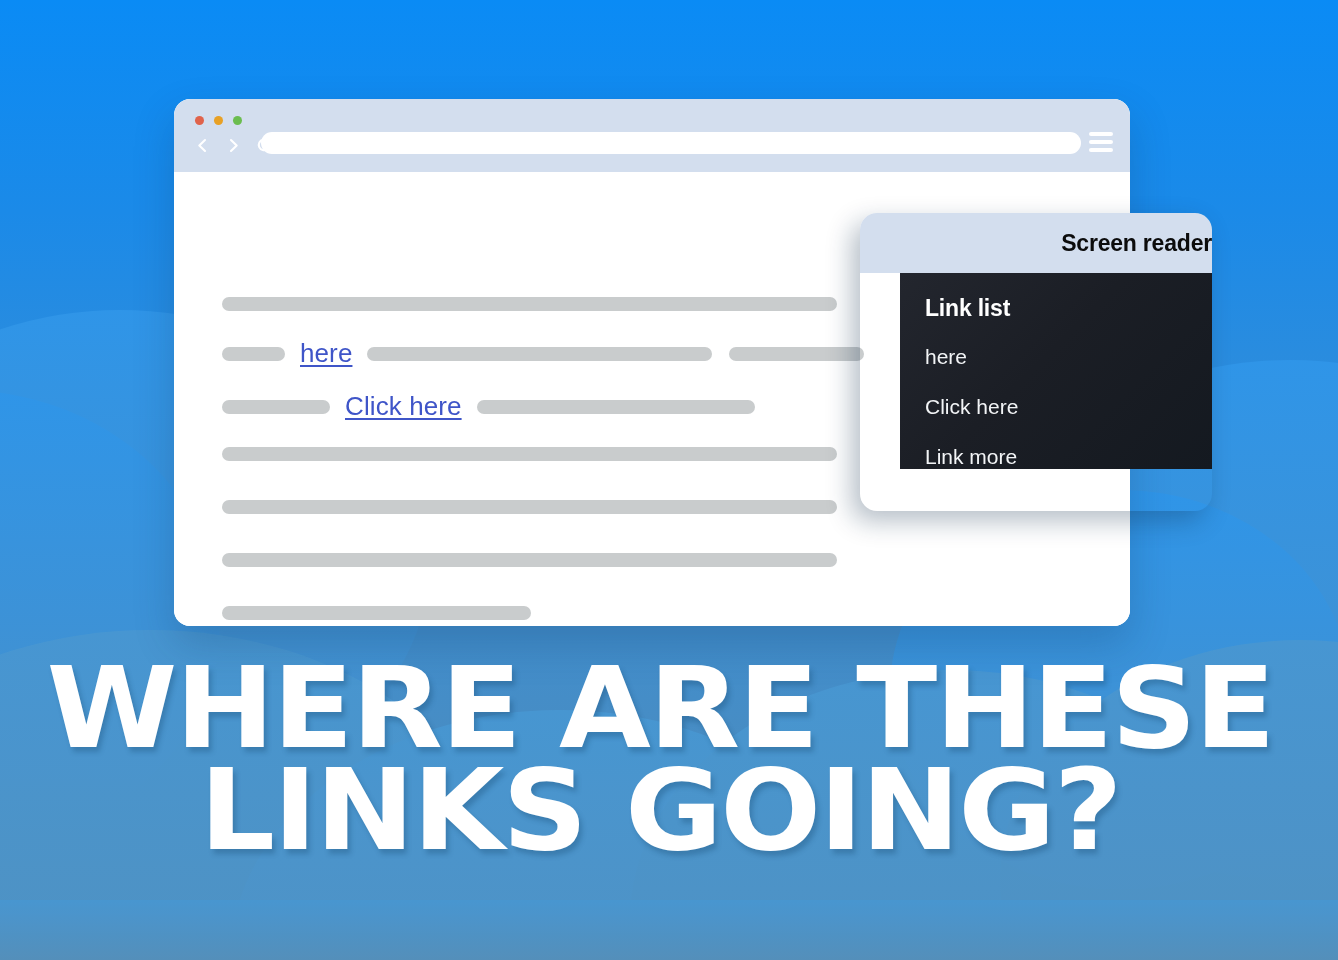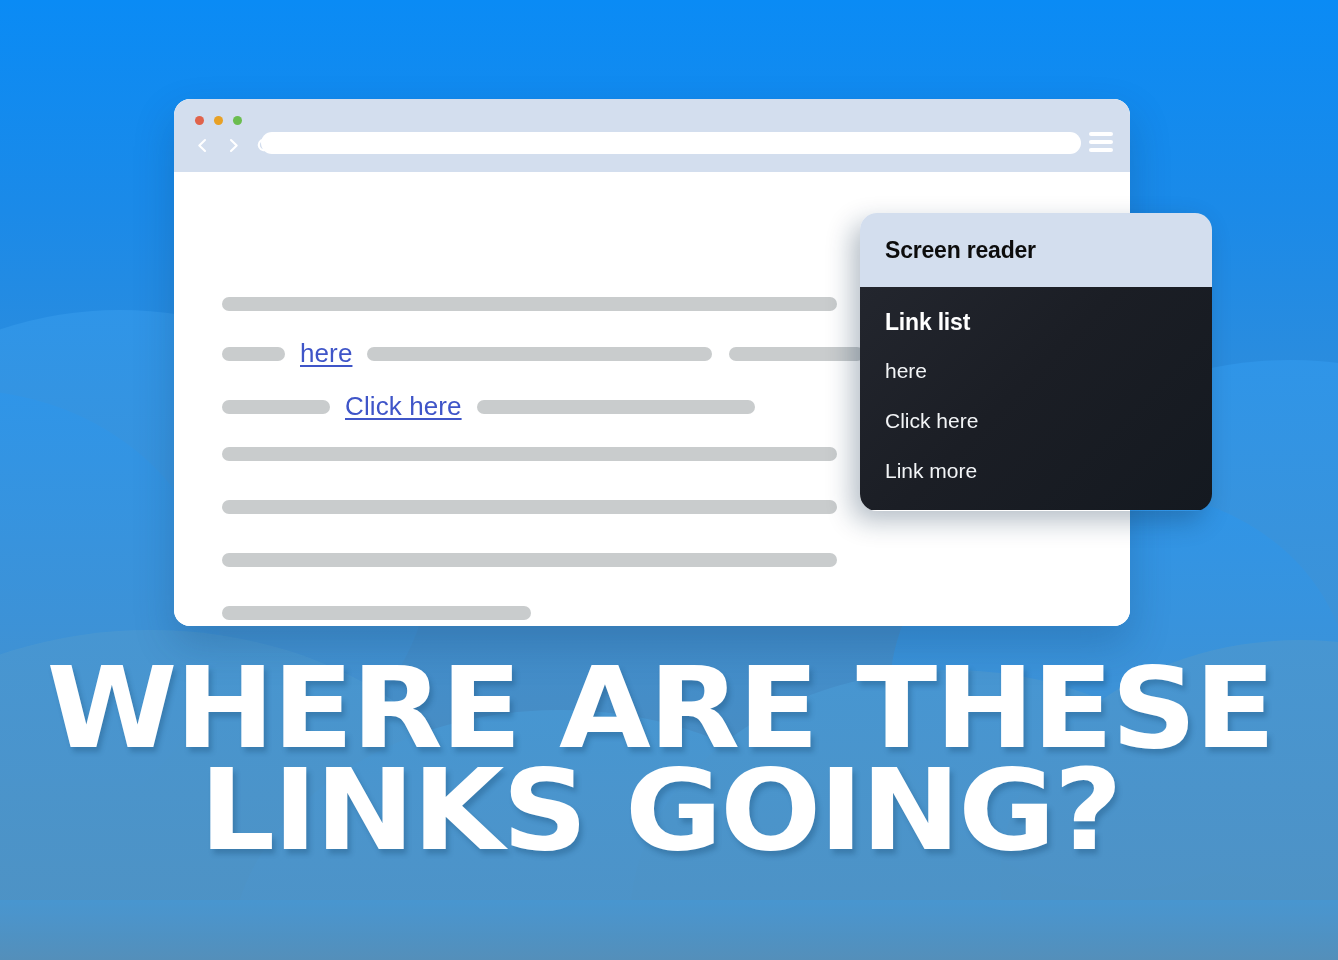--- a/index.html
+++ b/index.html
@@ -52,27 +52,29 @@
     letter-spacing:.1px; cursor:pointer; text-underline-offset:3px;
   }
 
   
   .sr-panel {
     position:absolute; left:860px; top:213px; width:352px; height:298px;
     border-radius:17px; overflow:hidden;
     box-shadow:-8px 10px 26px rgba(10,40,70,.30);
   }
   .sr-head {
-    height:74px; background:#d3deee; display:flex; align-items:center;
+    height:60px; background:#d3deee; display:flex; align-items:center;
     padding-left:25px;
+    justify-content:flex-end;
   }
   .sr-head-title { font-size:23px; font-weight:bold; color:#0c0c0c; letter-spacing:-.2px; }
   .sr-body {
-    height:223px; background:linear-gradient(135deg,#23262e 0%,#1b1e25 45%,#141920 100%);
+    height:196px; background:linear-gradient(135deg,#23262e 0%,#1b1e25 45%,#141920 100%);
     padding:22px 25px 0 25px;
+    margin-left:40px;
   }
   .sr-list-title { font-size:23px; font-weight:bold; color:#ffffff; margin-bottom:23px; letter-spacing:-.2px; }
   .sr-item { font-size:21px; color:#f2f4f6; font-weight:300; margin-bottom:26px; cursor:pointer; }
 
   
   .headline {
     position:absolute; left:0; top:655px; width:1320px; text-align:center;
     color:#ffffff; line-height:.96;
     font-family:"DejaVu Sans", sans-serif;
     font-weight:bold; font-style:normal;

